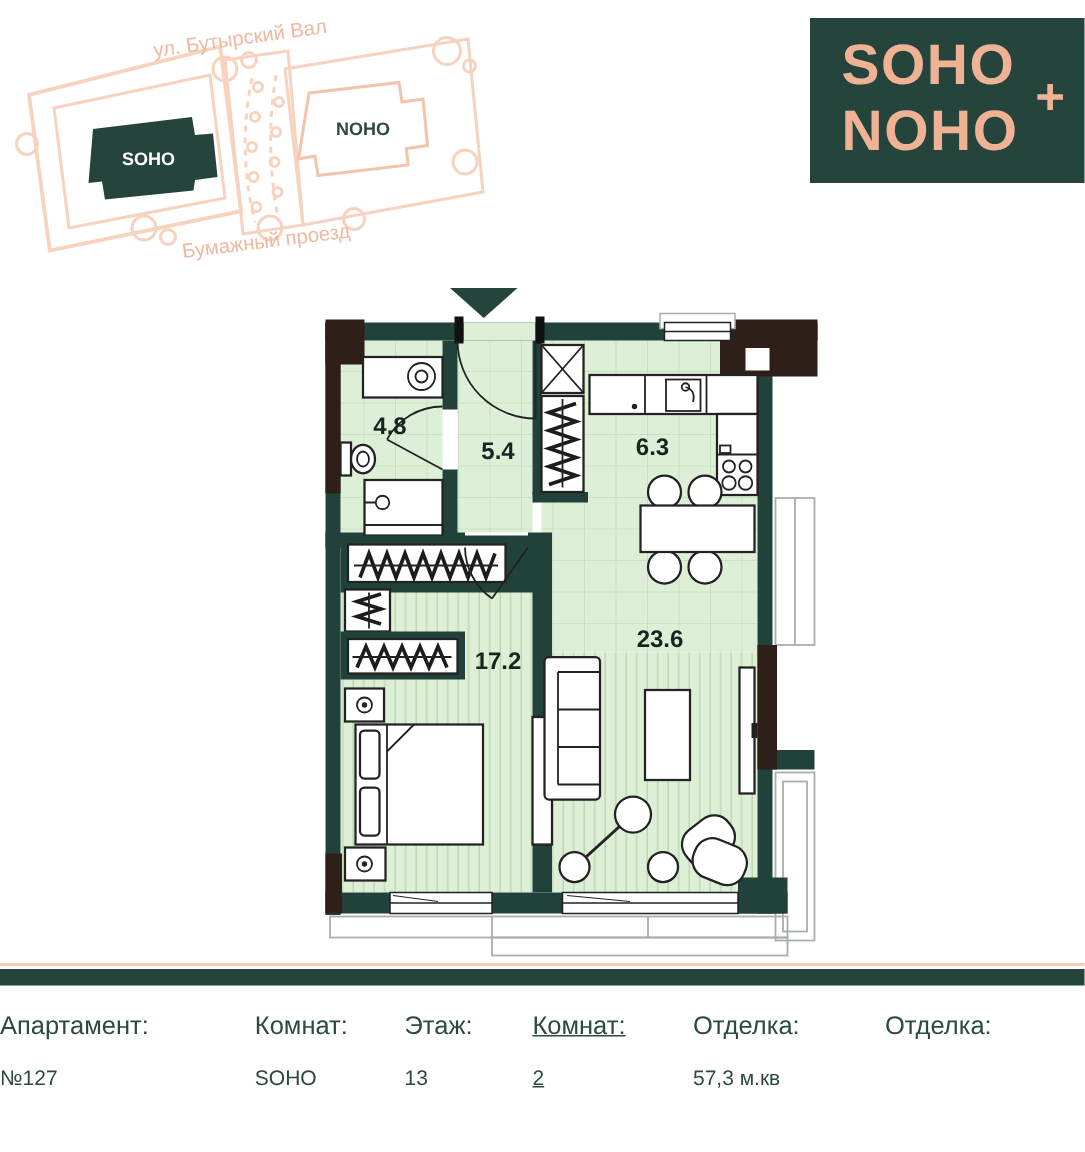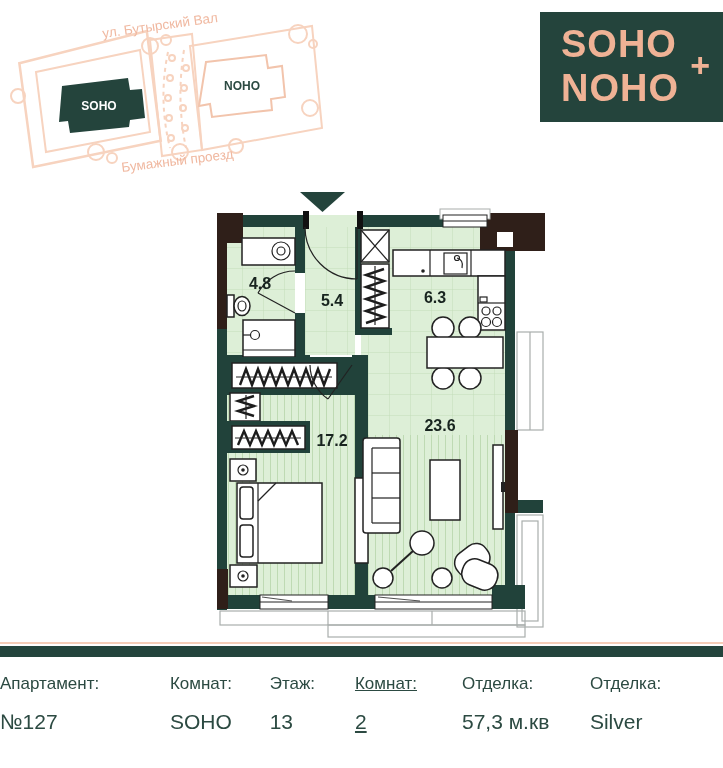--- a/index.html
+++ b/index.html
@@ -25,21 +25,21 @@
   .plan{position:absolute;left:180px;top:185px;width:390px;height:465px;}
   
   .rule-peach{position:absolute;left:0;top:642px;width:723px;height:2px;background:#f6cdb8;}
   .rule-teal{position:absolute;left:0;top:646px;width:723px;height:11px;background:#24443c;}
   .info{
     position:absolute;left:0;top:660px;width:723px;color:#2c4a42;
     display:flex;flex-direction:row;text-align:left;
   }
   .info .col{box-sizing:border-box;padding-top:14px;}
   .info .col .lbl{font-size:17px;display:block;}
-  .info .col .val{font-size:21px;display:block;margin-top:16px;}
+  .info .col .val{font-size:14px;display:block;margin-top:16px;}
   .c1{width:23.5%;} .c2{width:13.8%;} .c3{width:11.8%;}
   .c4{width:14.8%;text-decoration:underline;} .c5{width:17.7%;} .c6{width:18.4%;}
 
   
   .wall{fill:#21423a;}
   .brown{fill:#2f1f19;}
   .furn{fill:#ffffff;stroke:#222222;stroke-width:1.5;}
   .thin{fill:none;stroke:#222222;stroke-width:1.2;}
   .zig{fill:none;stroke:#1c1c1c;stroke-width:2.4;stroke-linejoin:miter;}
   .gray{fill:none;stroke:#a9aeac;stroke-width:1.2;}
@@ -306,15 +306,14 @@
   <div class="col c4">
     <span class="lbl">Комнат:</span>
     <span class="val">2</span>
   </div>
   <div class="col c5">
     <span class="lbl">Отделка:</span>
     <span class="val">57,3 м.кв</span>
   </div>
   <div class="col c6">
     <span class="lbl">Отделка:</span>
-    <span class="val">Silver</span>
   </div>
 </div>
 
 </body></html>

